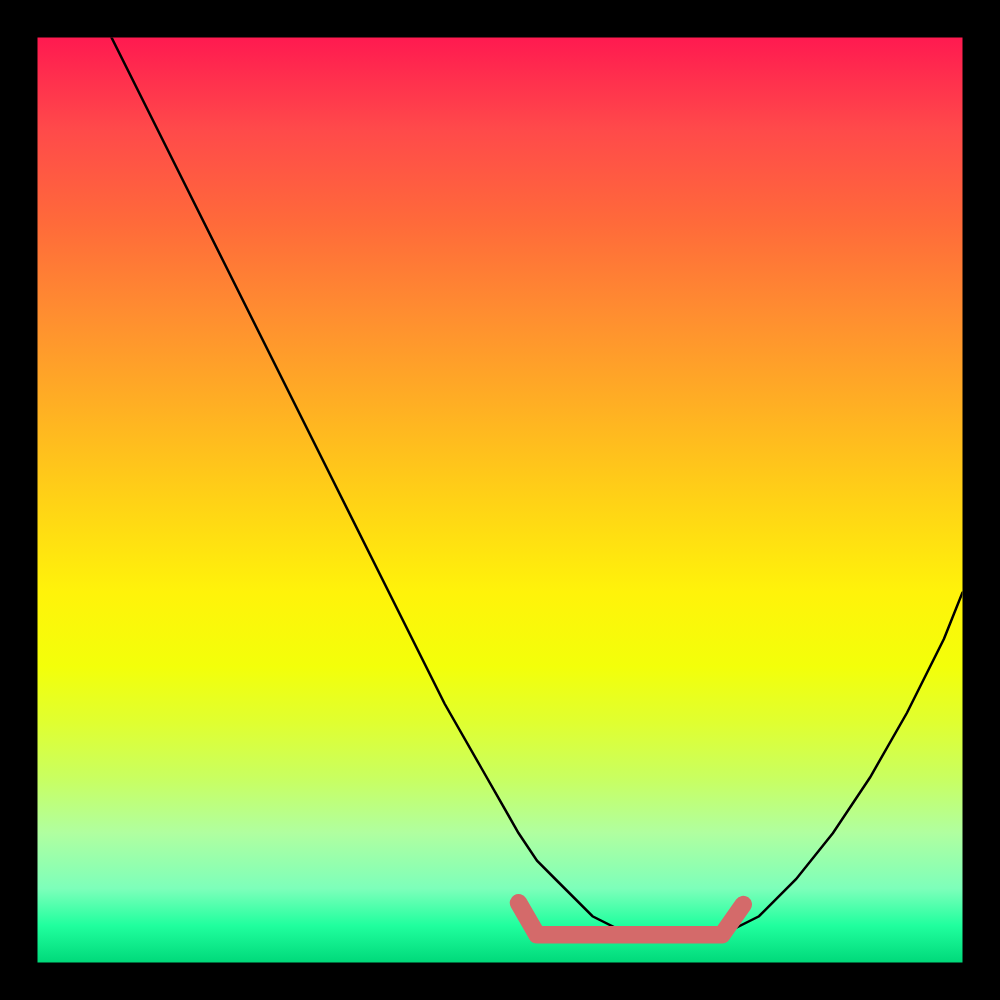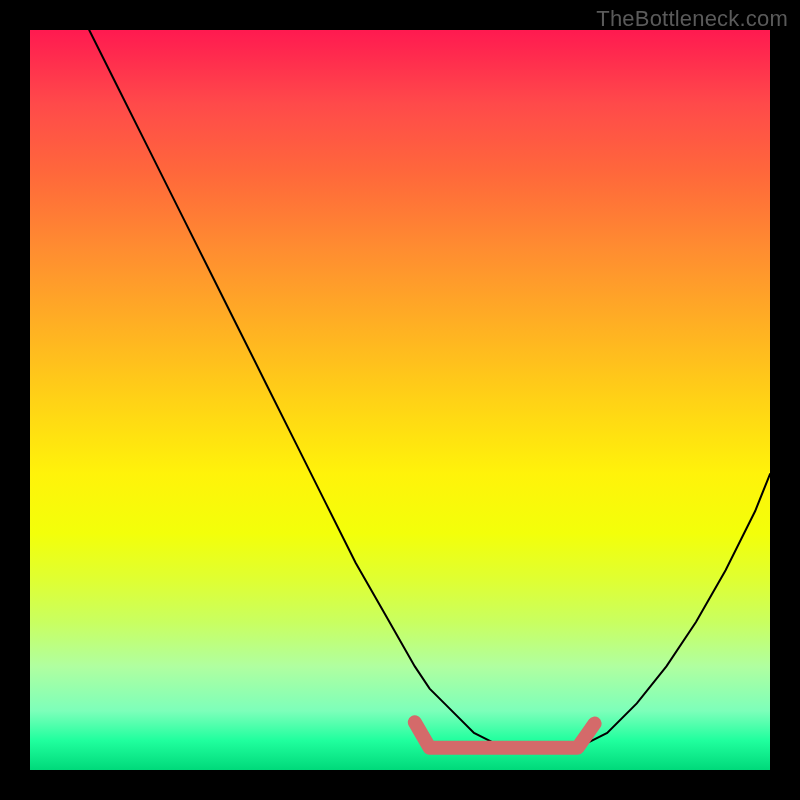--- a/index.html
+++ b/index.html
@@ -68,15 +68,14 @@
 
     <svg class="curve" viewBox="0 0 740 740" preserveAspectRatio="none">
 
       <path id="curve-path" fill="none" stroke="#000" stroke-width="2" stroke-linecap="round" d="M59.2 0.0 L88.8 59.2 L118.4 118.4 L148.0 177.6 L177.6 236.8 L207.2 296.0 L236.8 355.2 L266.4 414.4 L296.0 473.6 L325.6 532.8 L355.2 584.6 L384.8 636.4 L399.6 658.6 L414.4 673.4 L444.0 703.0 L473.6 717.8 L488.4 717.8 L518.0 717.8 L547.6 717.8 L577.2 703.0 L606.8 673.4 L636.4 636.4 L666.0 592.0 L695.6 540.2 L725.2 481.0 L740.0 444.0 "></path>
 
       <path id="flat-path" fill="none" stroke="#d46a6a" stroke-width="14" stroke-linecap="round" stroke-linejoin="round" d="M 384.8 692.2 L 399.6 717.8 L 547.6 717.8 L 564.6 693.6"></path>
     </svg>
 
   </div>
 
-  <div class="watermark">TheBottleneck.com</div>
 
 </div>
 
 </body></html>

